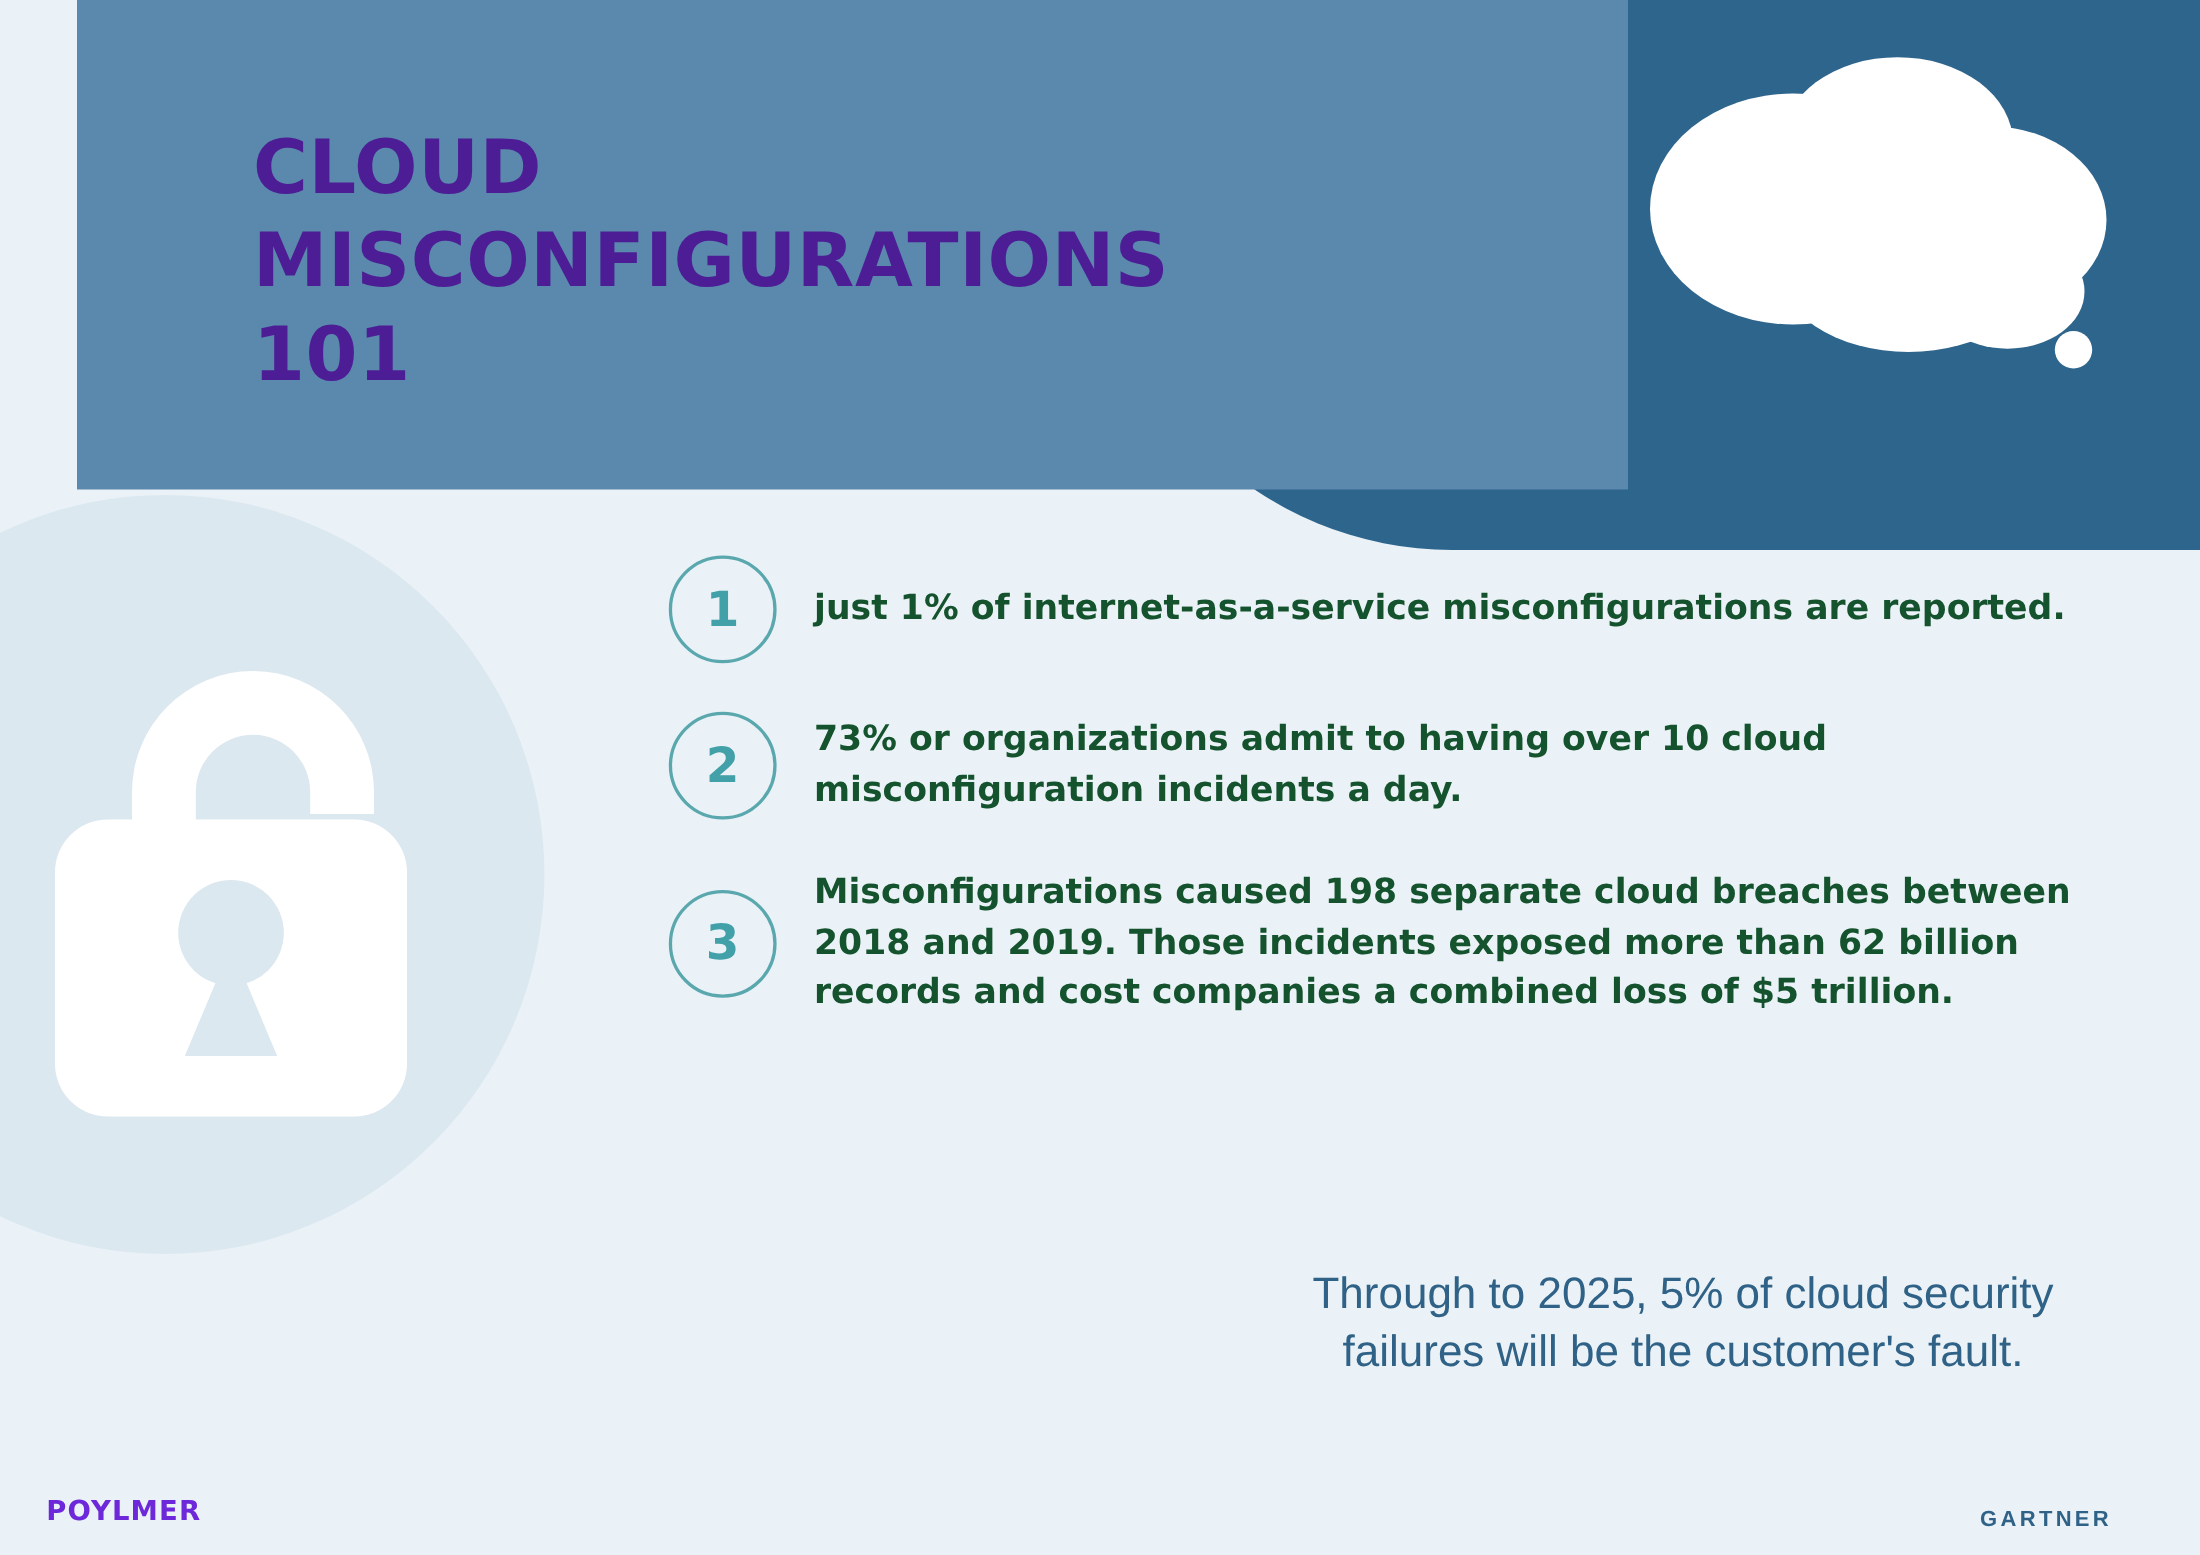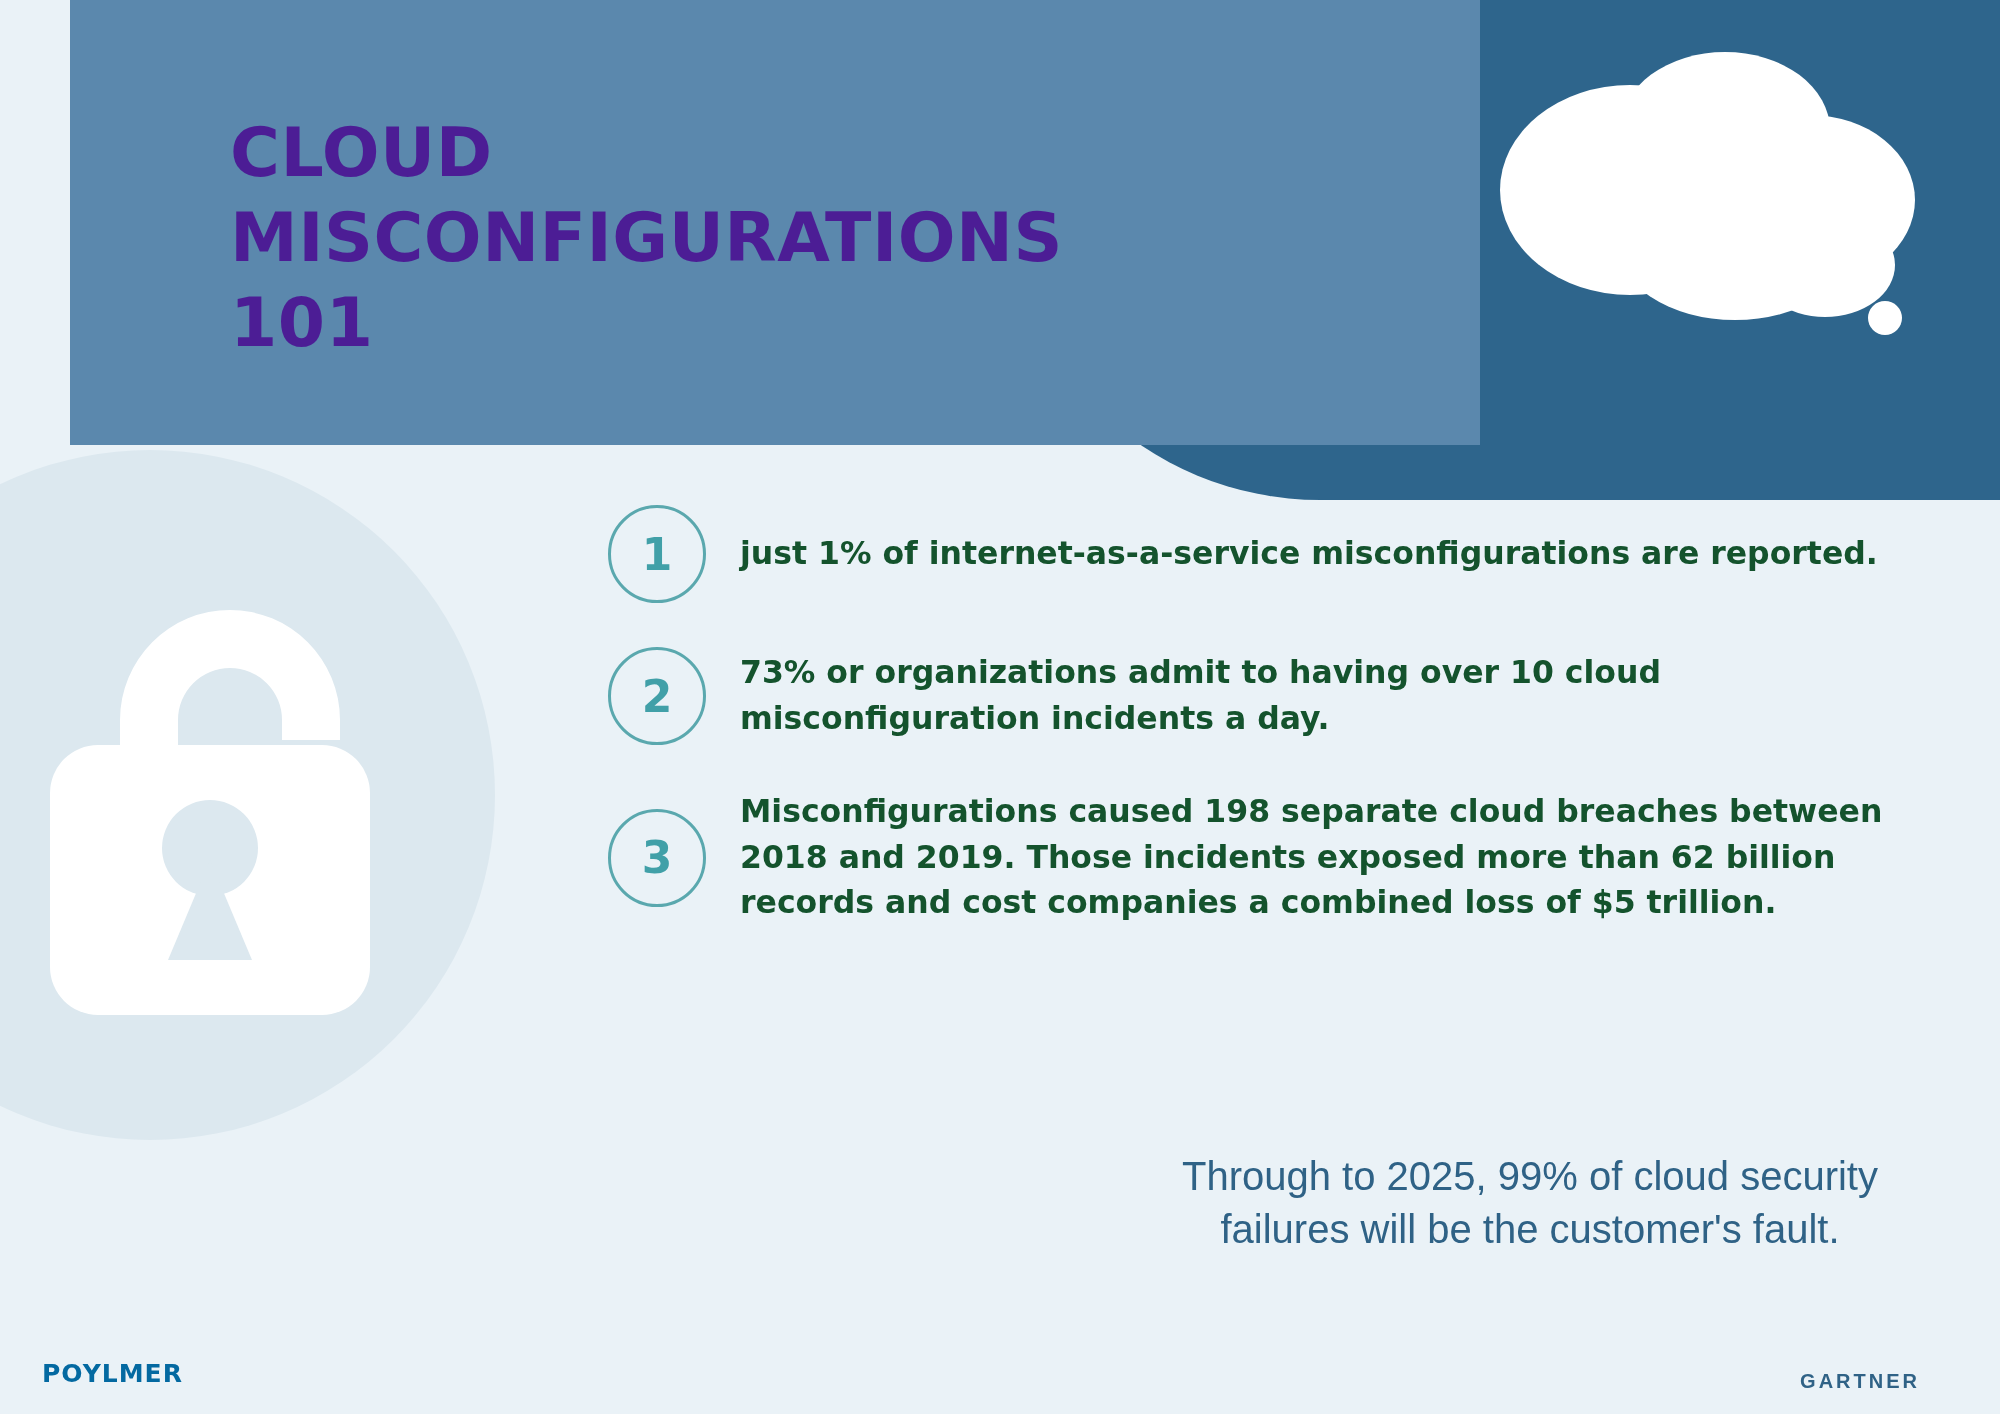--- a/index.html
+++ b/index.html
@@ -153,21 +153,21 @@
     letter-spacing: 3px;
     font-weight: bold;
     font-family: "Liberation Sans", sans-serif;
   }
 
   
   .brand {
     position: absolute;
     left: 42px;
     bottom: 26px;
-    color: #0369a1;
+    color: #6d28d9;
     font-size: 25px;
     font-weight: bold;
     letter-spacing: 1px;
     font-family: "DejaVu Sans", sans-serif;
   }
 </style>
 </head>
 <body>
 
 <div id="infographic">
@@ -213,18 +213,18 @@
     <div class="fact fact-2">
       <div class="badge">2</div>
       <div class="text">73% or organizations admit to having over 10 cloud misconfiguration incidents a day.</div>
     </div>
     <div class="fact fact-3">
       <div class="badge">3</div>
       <div class="text">Misconfigurations caused 198 separate cloud breaches between 2018 and 2019. Those incidents exposed more than 62 billion records and cost companies a combined loss of $5 trillion.</div>
     </div>
   </div>
 
-  <div class="quote">Through to 2025, 99% of cloud security failures will be the customer's fault.</div>
+  <div class="quote">Through to 2025, 5% of cloud security failures will be the customer's fault.</div>
   <div class="quote-source">GARTNER</div>
 
   <div class="brand">POYLMER</div>
 
 </div>
 
 </body></html>

